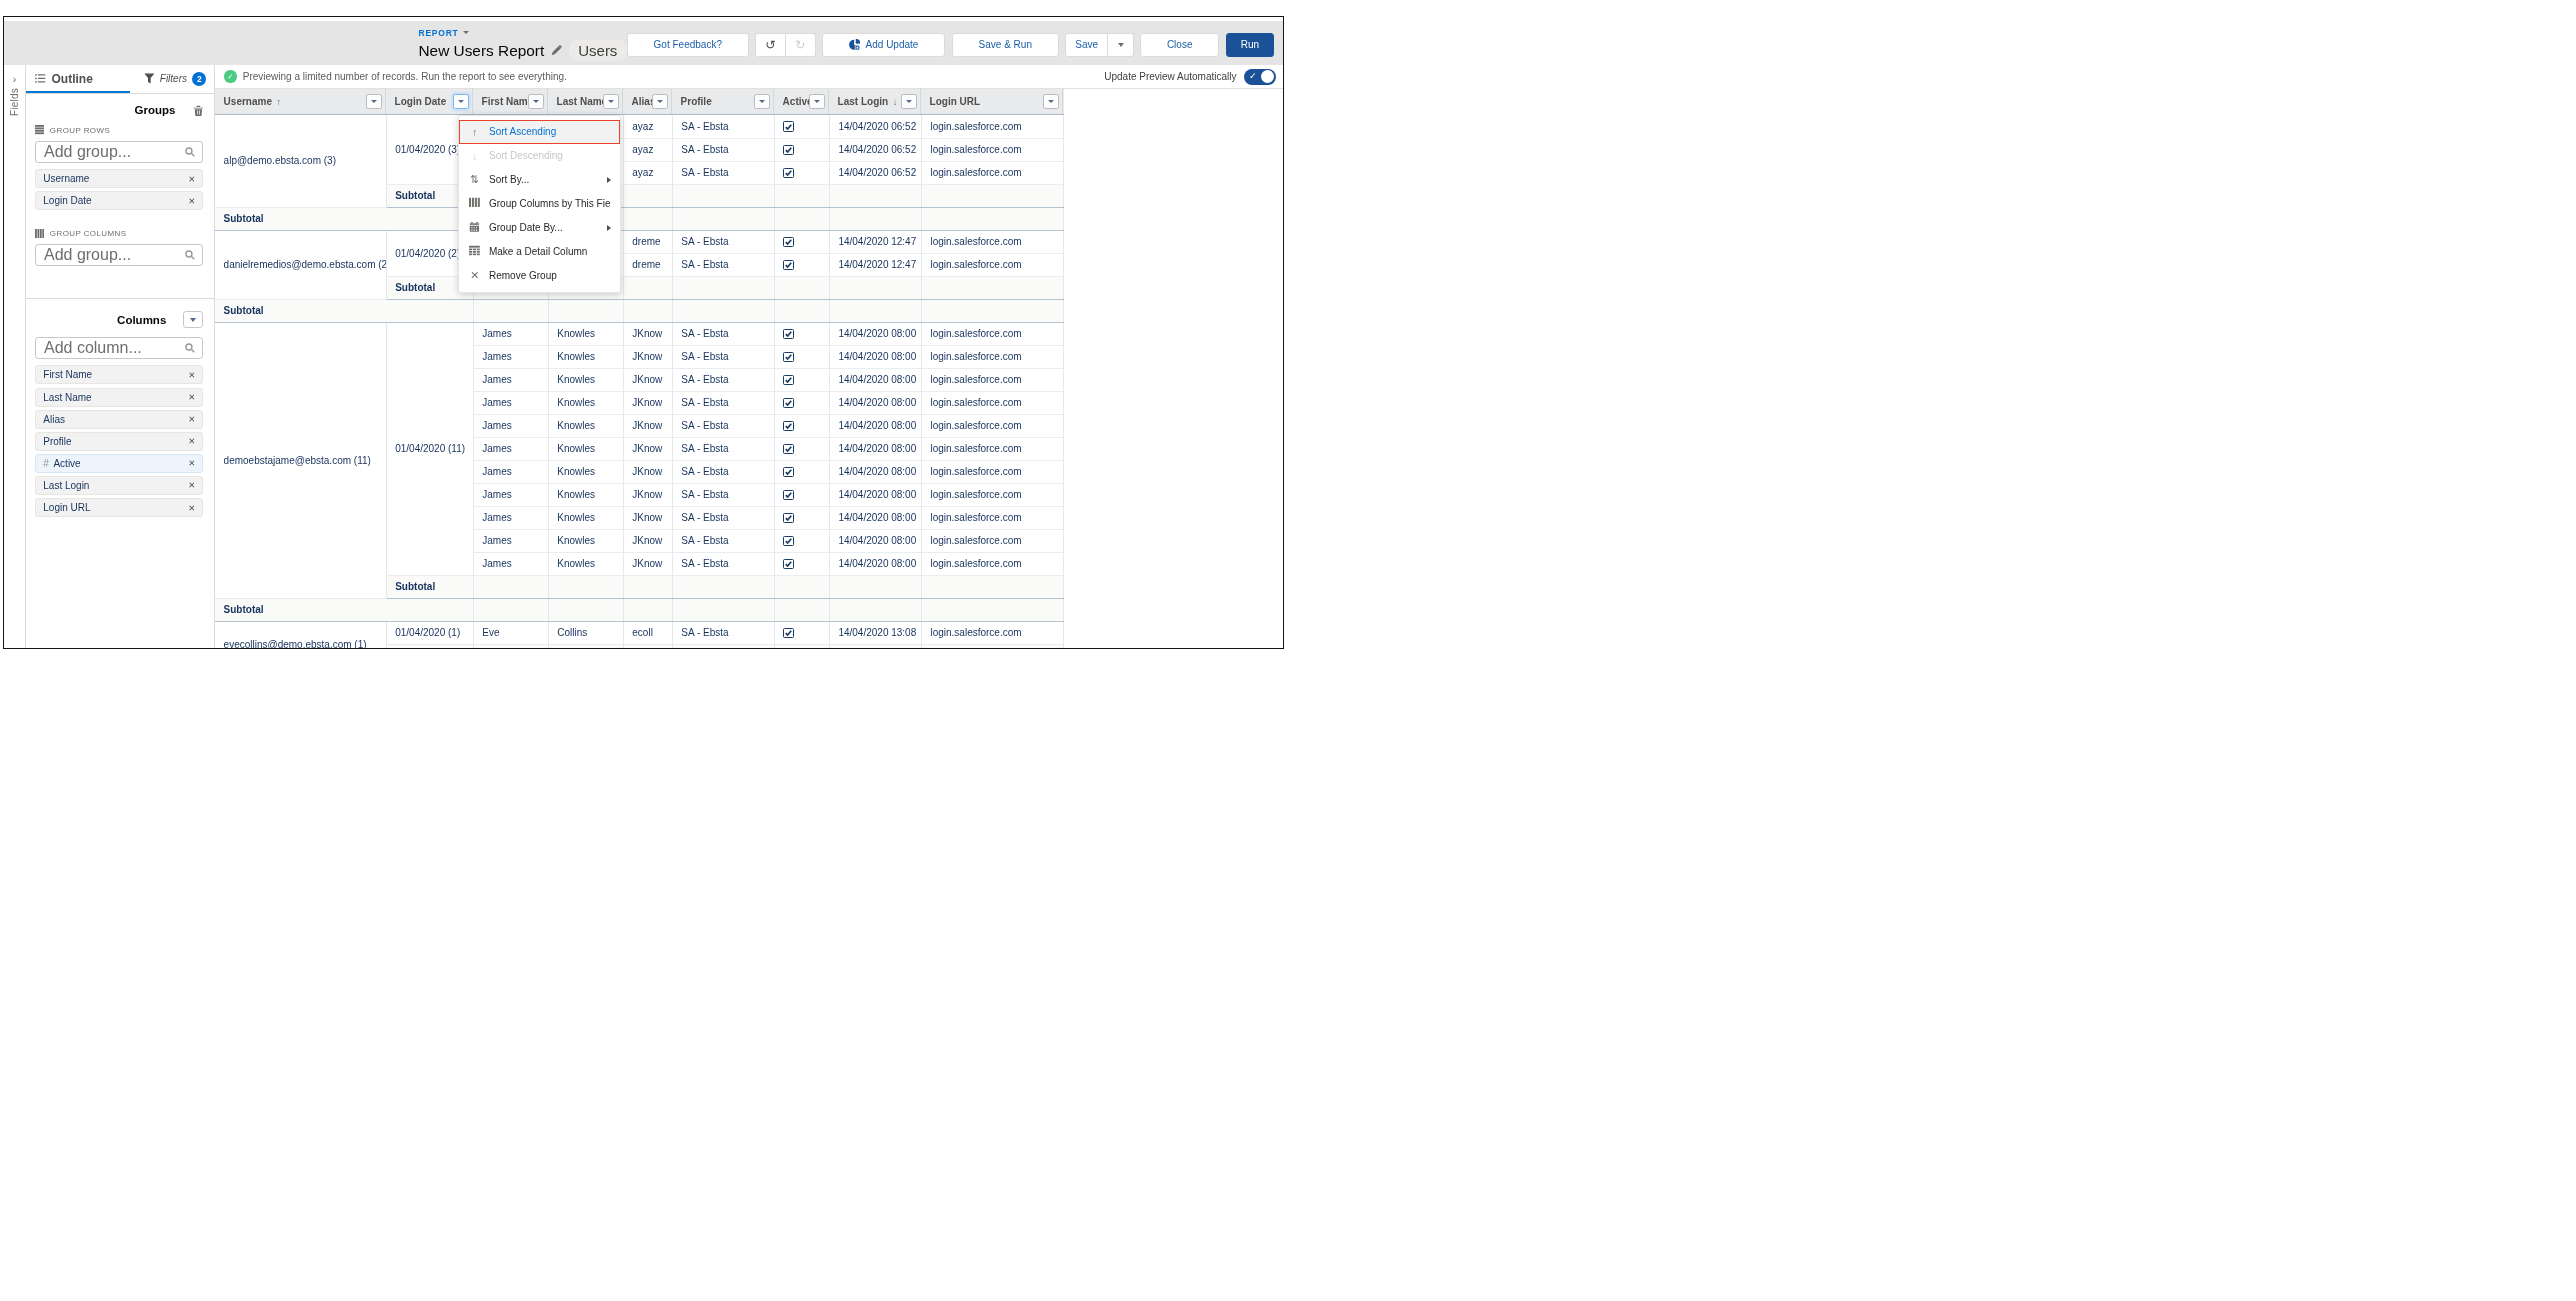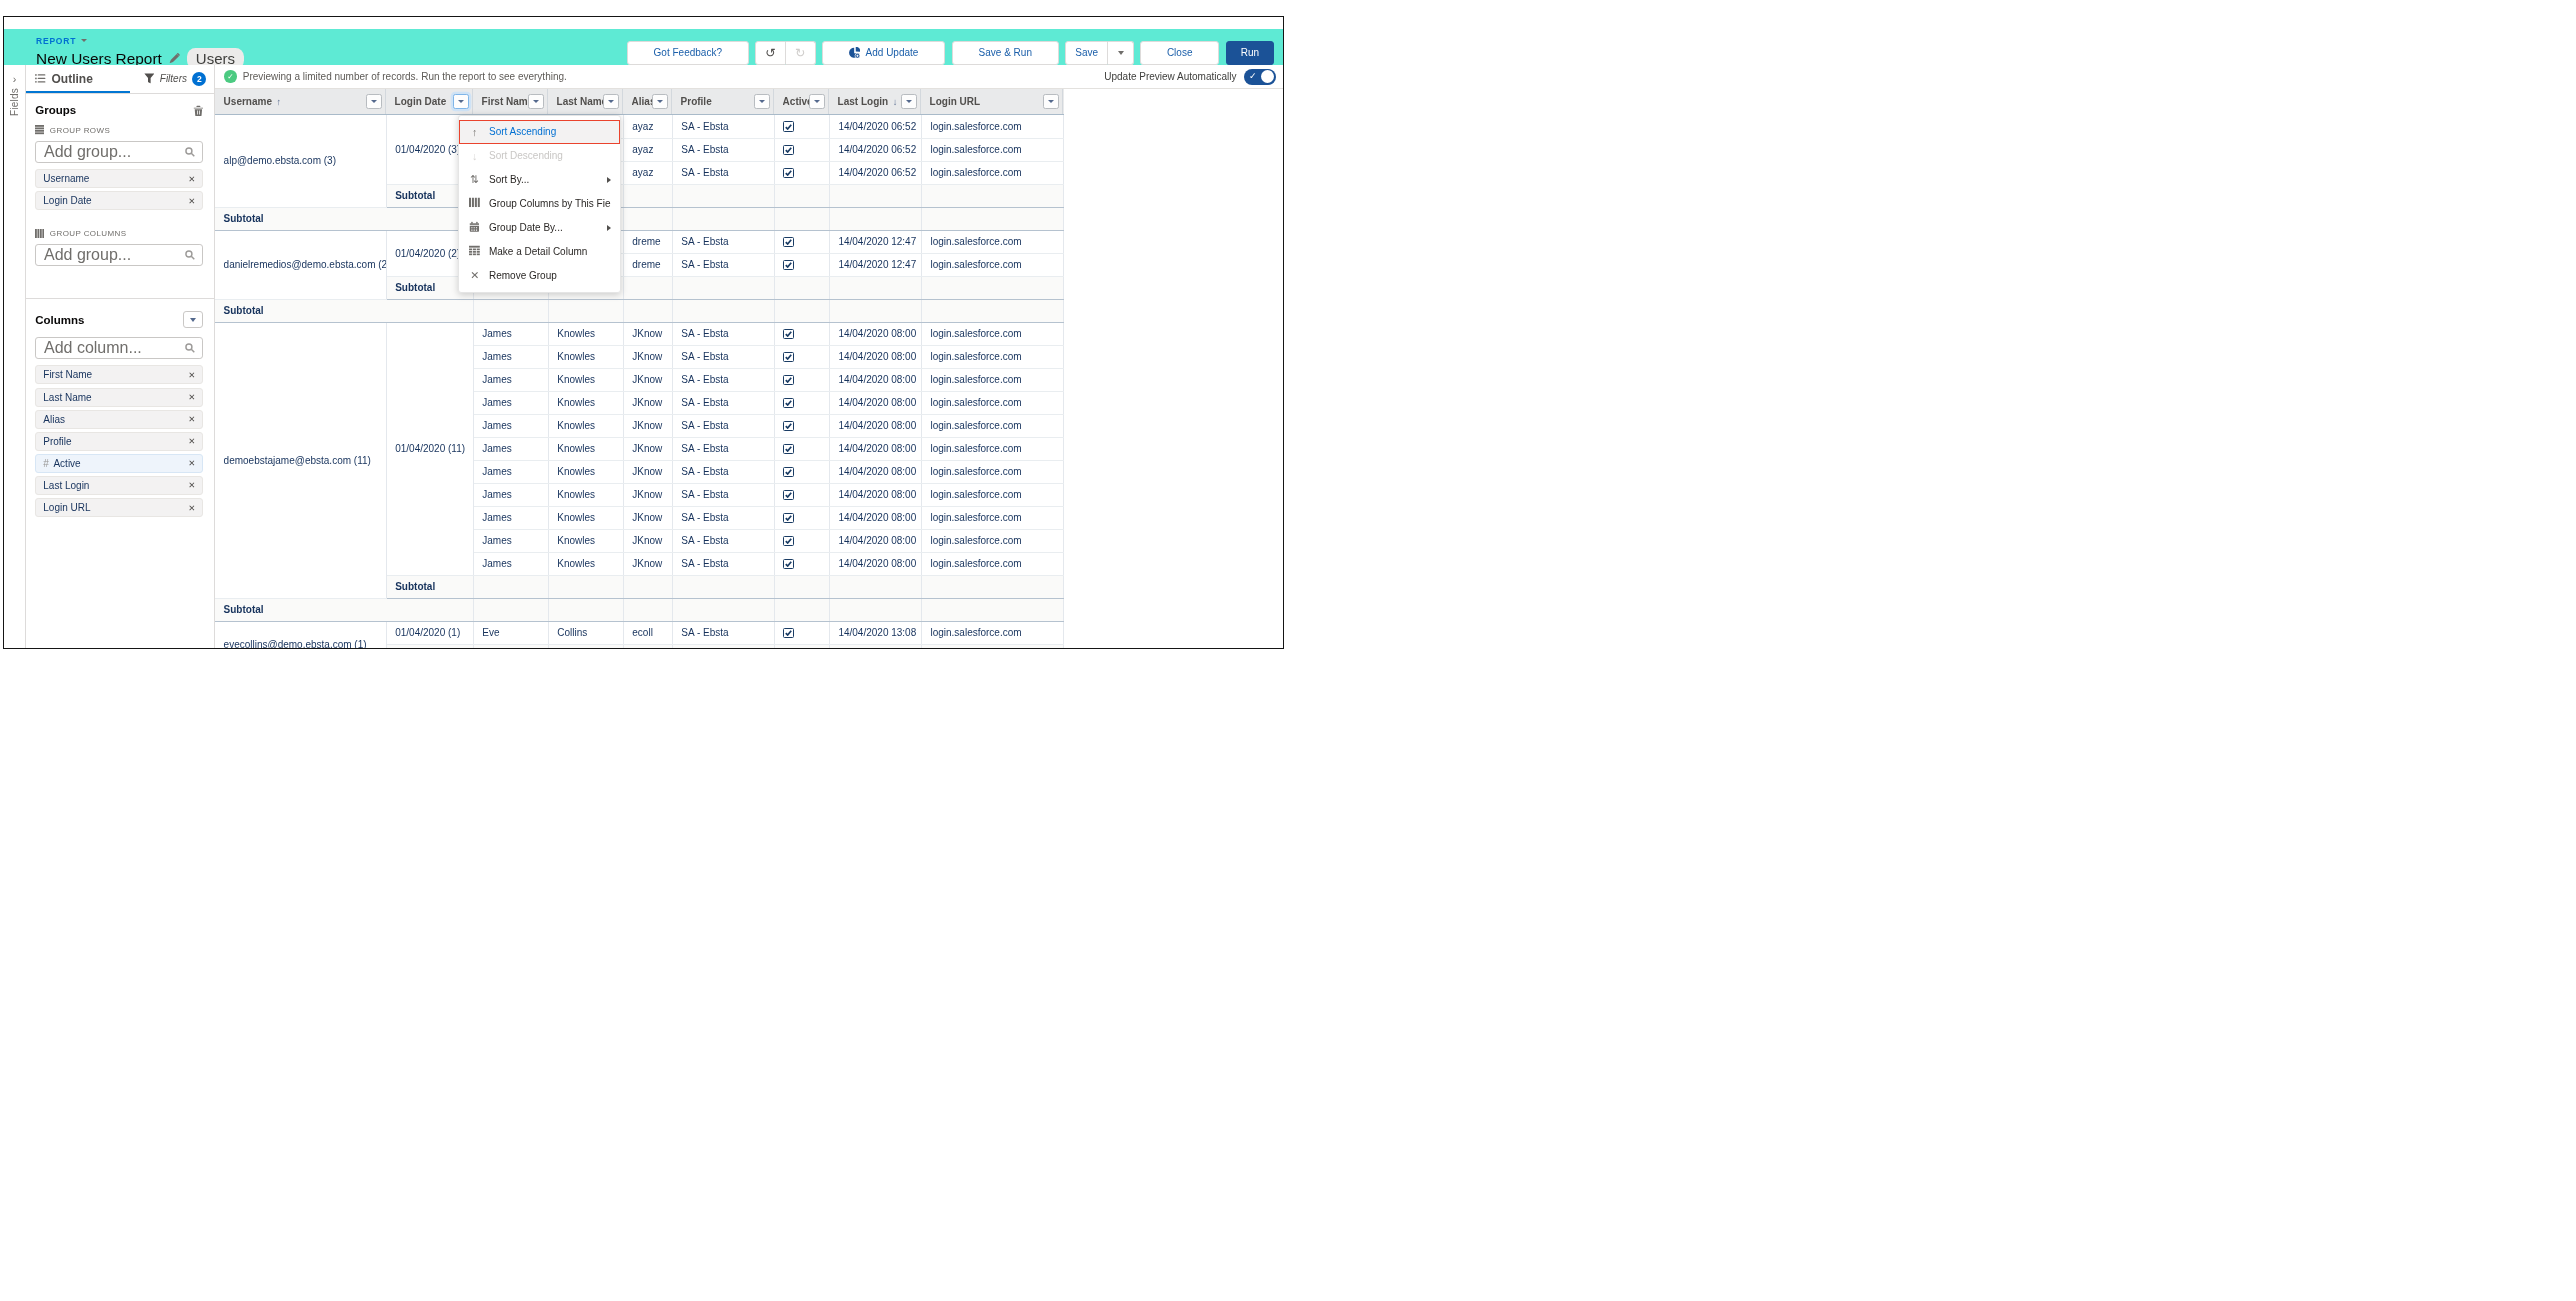--- a/index.html
+++ b/index.html
@@ -9,23 +9,23 @@
     font-family:"Liberation Sans","DejaVu Sans",sans-serif;
     -webkit-font-smoothing:antialiased; overflow:hidden;
   }
   .window {
     position:absolute; left:3.1px; top:16px; right:3.8px; bottom:2.3px;
     border:1.5px solid #151515; background:#fff; overflow:hidden;
   }
 
   
   .topbar {
-    position:absolute; left:0; right:0; top:12px; height:48px;
-    border-bottom:0.8px solid #dddbda; background:#5eead4;
-    display:flex; align-items:center; justify-content:space-between;
+    position:absolute; left:0; right:0; top:4px; height:48px;
+    border-bottom:0.8px solid #dddbda; background:#e5e5e5;
+    display:flex; align-items:center; justify-content:flex-end;
     padding:0 9.2px 0 32px;
   }
   .tb-left { display:flex; flex-direction:column; gap:2.3px; }
   .report-type { display:flex; align-items:center; gap:4.6px; }
   .report-type-label { font-size:8.5px; font-weight:bold; letter-spacing:.09em; color:#0070d2; }
   .caret-down { width:0; height:0; border-left:3.1px solid transparent; border-right:3.1px solid transparent; border-top:3.8px solid #706e6b; }
   .title-row { display:flex; align-items:center; gap:7px; }
   .report-title { font-size:15.4px; color:#080707; }
   .pencil-icon { width:10.8px; height:10.8px; fill:#706e6b; }
   .entity-badge {
@@ -69,21 +69,21 @@
   .tab-label-active { font-size:12px; font-weight:bold; color:#514f4d; }
   .tab-label { font-size:10px; color:#514f4d;font-style:italic; }
   .badge {
     background:#0070d2; color:#fff; min-width:14px; height:14px; border-radius:7px;
     font-size:8.5px; font-weight:bold; display:flex; align-items:center; justify-content:center; padding:0 3.8px;
   }
   .outline-icon, .funnel-icon { width:10.8px; height:10.8px; fill:#706e6b; }
   .funnel-icon { fill:#514f4d; }
 
   .side-scroll { padding:10.8px 10.8px 0 9.2px; }
-  .section-head { display:flex; align-items:center; justify-content:space-between; margin-bottom:9.2px; }
+  .section-head { display:flex; align-items:center; justify-content:flex-end; margin-bottom:9.2px;gap:17px; }
   .section-title { font-size:11.5px; font-weight:bold; color:#080707; }
   .trash-icon { width:10.8px; height:11.5px; fill:#706e6b; cursor:pointer; }
   .mini-label { display:flex; align-items:center; gap:5.4px; margin-bottom:6.2px; }
   .mini-label-text { font-size:8px; letter-spacing:.05em; color:#706e6b; }
   .mini-icon { width:9.2px; height:9.2px; fill:#706e6b; }
   .search-box {
     height:22px; border:0.8px solid #c9c7c5; border-radius:3.1px; background:#fff;
     display:flex; align-items:center; padding:0 7.7px; margin-bottom:6.2px;
   }
   .search-box input {

